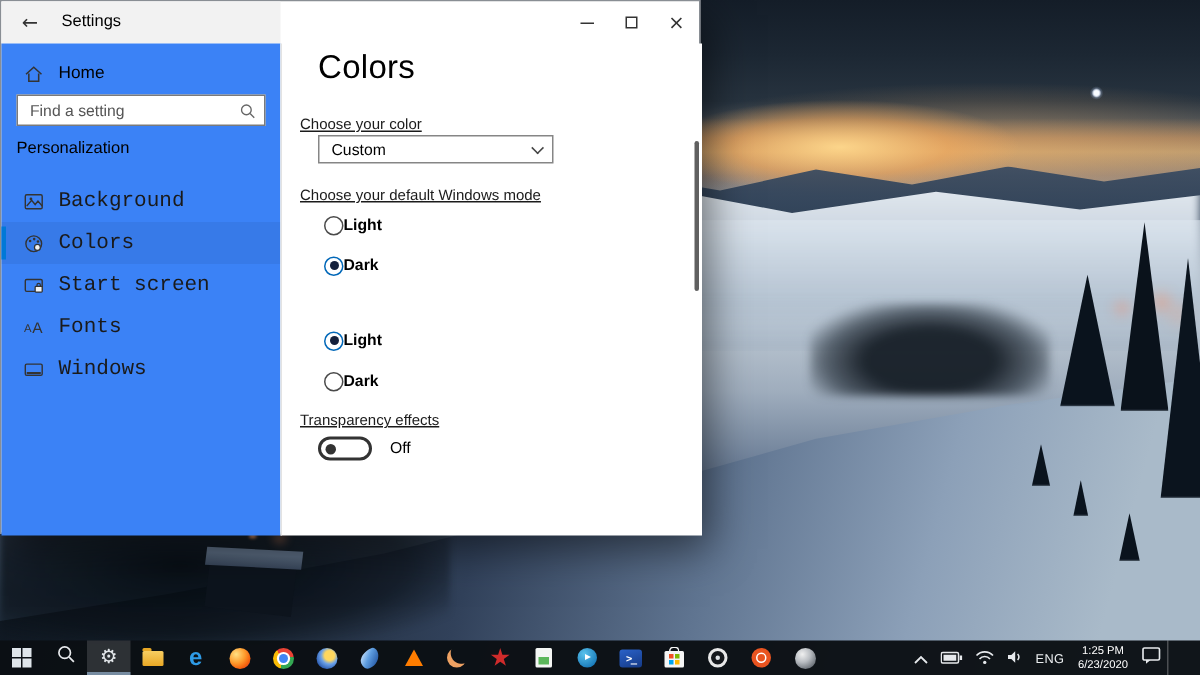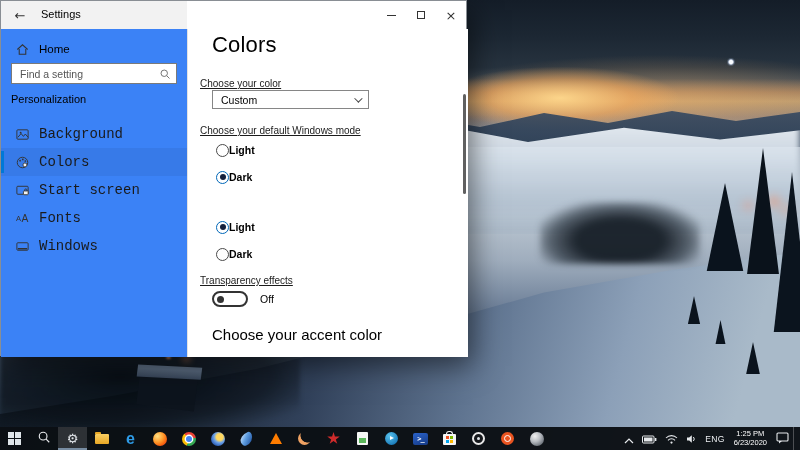--- a/index.html
+++ b/index.html
@@ -131,21 +131,21 @@
   .storebag .wgrid{display:grid;grid-template-columns:3.5px 3.5px;grid-template-rows:3.5px 3.5px;gap:.8px;}
   .storebag .wgrid i:nth-child(1){background:#f25022;} .storebag .wgrid i:nth-child(2){background:#7fba00;}
   .storebag .wgrid i:nth-child(3){background:#00a4ef;} .storebag .wgrid i:nth-child(4){background:#ffb900;}
   .record{width:13px;height:13px;border-radius:50%;background:#15181c;border:2px solid #e8e8e8;position:relative;}
   .record::after{content:"";position:absolute;left:3px;top:3px;width:3px;height:3px;border-radius:50%;background:#dfe3e7;}
   .ubuntu{width:13px;height:13px;border-radius:50%;background:#e95420;position:relative;}
   .ubuntu::after{content:"";position:absolute;left:3px;top:3px;width:5px;height:5px;border:1.4px solid #fff;border-radius:50%;}
   .sphere{width:14px;height:14px;border-radius:50%;
     background:radial-gradient(circle at 35% 30%,#f0f0f0,#b9bdc2 40%,#70767d 75%,#4a5056 100%);}
 
-  .tray{margin-left:auto;display:flex;align-items:center;height:23px;gap:0;padding-right:4px;}
+  .tray{margin-left:auto;display:flex;align-items:center;height:23px;gap:0;padding-right:19px;}
   .tray-item{display:flex;align-items:center;justify-content:center;height:23px;padding:0 4px;color:#eceff1;}
   .tray-lang{font-size:8.5px;letter-spacing:.3px;}
   .clock{display:flex;flex-direction:column;align-items:center;justify-content:center;line-height:8.5px;
     font-size:7.5px;color:#fff;padding:0 5px;}
   .show-desktop{width:3px;height:23px;border-left:1px solid rgba(255,255,255,.25);}
 </style>
 </head>
 <body>
 
 <div class="desktop">
@@ -285,21 +285,20 @@
     </div>
 
     <div class="f-label" style="top:246px">Transparency effects</div>
     <div class="toggle-row">
       <span class="toggle">
           <span class="knob"></span>
         </span>
       <span class="lbl">Off</span>
     </div>
 
-    <div class="accent-heading">Choose your accent color</div>
     <div class="vscroll"></div>
   </div>
 </div>
 
 <div class="taskbar">
   <div class="tile">
       <span class="winlogo">
         <i></i>
         <i></i>
         <i></i>

